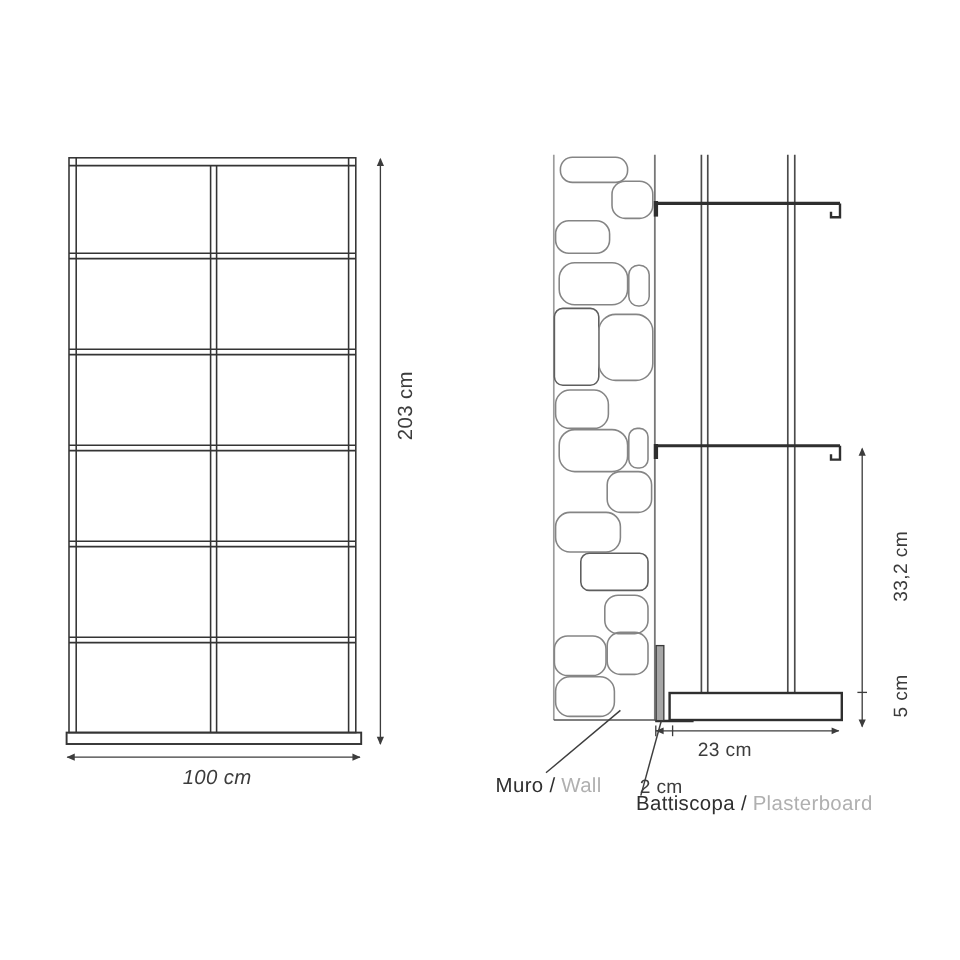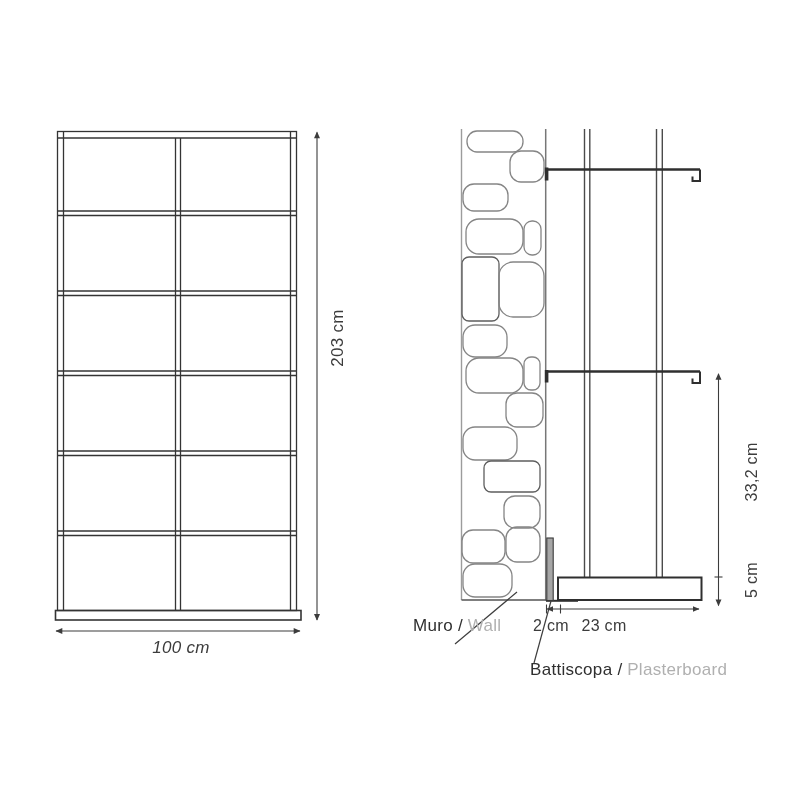--- a/index.html
+++ b/index.html
@@ -144,25 +144,25 @@
   </svg>
 
   <div class="txt dim vert" style="left:338px;top:338px;">203 cm</div>
 
   <div class="txt dim center" style="left:181px;top:648px;font-style:italic;">100 cm</div>
 
   <div class="txt dim-sm vert" style="left:752px;top:472px;">33,2 cm</div>
 
   <div class="txt dim-sm vert" style="left:752px;top:580px;">5 cm</div>
 
-  <div class="txt dim-sm center" style="left:551px;top:626px;text-align:right;">2 cm</div>
+  <div class="txt dim-sm center" style="left:551px;top:657px;text-align:right;">2 cm</div>
 
   <div class="txt dim-sm center" style="left:604px;top:626px;">23 cm</div>
 
-  <div class="txt lbl" style="left:413px;top:616px;">
+  <div class="txt lbl" style="left:413px;top:645px;">
     <span class="it">Muro /</span><span class="en">Wall</span>
   </div>
 
   <div class="txt lbl" style="left:530px;top:660px;">
     <span class="it">Battiscopa /</span><span class="en">Plasterboard</span>
   </div>
 
 </div>
 
 </body></html>

